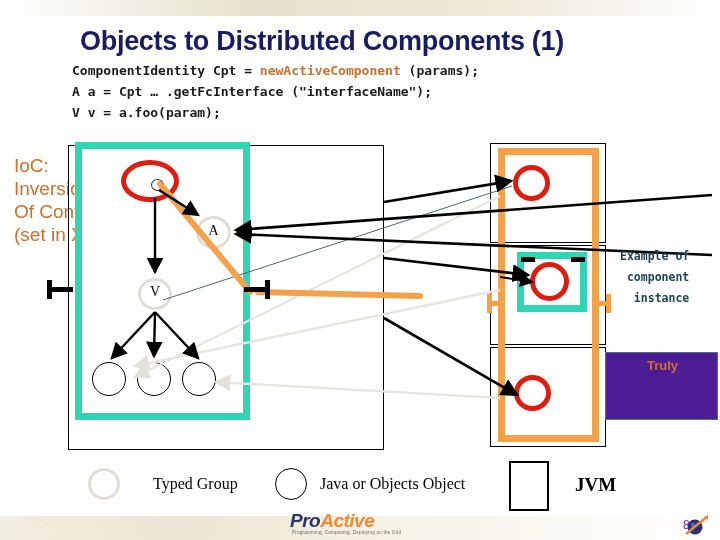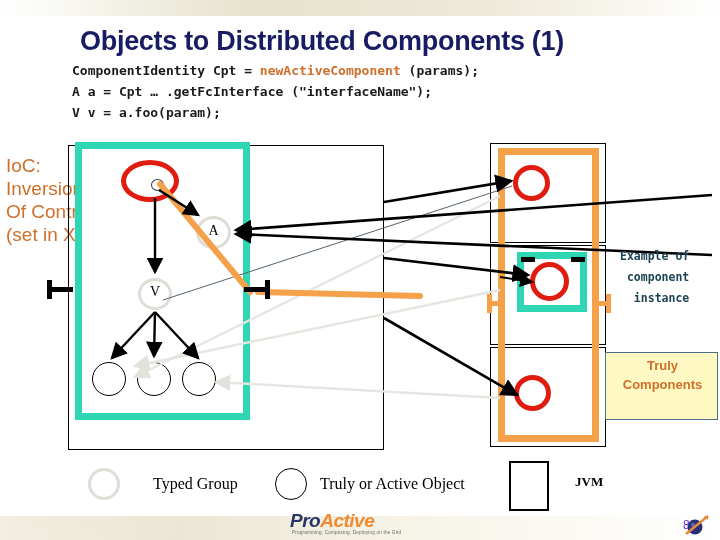--- a/index.html
+++ b/index.html
@@ -53,21 +53,21 @@
     font-weight: bold;
     line-height: 21px;
     color: #1a1a1a;
     white-space: pre;
   }
   .code-accent { color: #cf6f2a; }
 
   
   .ioc-label {
     position: absolute;
-    left: 6px; top: 154px;
+    left: 14px; top: 154px;
     font-size: 19px;
     color: #cf6f2a;
     line-height: 23px;
     white-space: nowrap;
   }
 
   
   .jvm-box {
     position: absolute;
     border: 1.5px solid #000000;
@@ -133,21 +133,21 @@
     color: #1d4455;
     white-space: pre;
     text-align: right;
   }
   .truly-box {
     position: absolute;
     left: 605px; top: 352px;
     width: 113px; height: 68px;
     border: 1.2px solid #4a6f86;
     box-sizing: border-box;
-    background: #fef9c3;
+    background: #4c1d95;
   }
   .truly-text {
     position: absolute;
     left: 0; top: 3px;
     width: 113px;
     text-align: center;
     font-size: 13px;
     font-weight: bold;
     color: #cf6f2a;
     line-height: 19px;
@@ -166,21 +166,21 @@
     left: 509px; top: 461px;
     width: 40px; height: 50px;
     border: 2.5px solid #000000;
     box-sizing: border-box;
     background: #ffffff;
   }
   .legend-jvm-label {
     position: absolute;
     left: 575px; top: 474px;
     font-family: "Liberation Serif", serif;
-    font-size: 13px;
+    font-size: 19px;
     font-weight: bold;
     color: #000000;
   }
 
   
   .footer-author {
     position: absolute;
     left: 38px; top: 518px;
     font-size: 11.5px;
     color: #efe9d6;
@@ -350,29 +350,28 @@
     <line x1="500" y1="277" x2="532" y2="282" stroke="#000000" stroke-width="2" marker-end="url(#arrBlack)" fill="none"></line>
   </svg>
 
   <div class="example-note">Example of
 component
 instance</div>
 
   <div class="truly-box">
     <div class="truly-text">
       <div>Truly</div>
-      <div>Components</div>
     </div>
   </div>
 
   <div class="circle-grey" style="left:88px; top:468px; width:32px; height:32px; border-width:3px;"></div>
   <div class="legend-label" style="left:133px; top:475px;margin-left:20px;">Typed Group</div>
 
   <div class="circle-black" style="left:275px; top:468px; width:32px; height:32px;"></div>
-  <div class="legend-label" style="left:320px; top:475px;">Truly or Active Object</div>
+  <div class="legend-label" style="left:320px; top:475px;">Java or Objects Object</div>
 
   <div class="legend-jvm-rect"></div>
   <div class="legend-jvm-label">JVM</div>
 
   <div class="footer-author">Denis Caromel</div>
 
   <div class="logo-wrap">
     <div class="logo-main"><span class="logo-pro">Pro</span><span class="logo-active">Active</span></div>
     <div class="logo-tag">Programming, Composing, Deploying on the Grid</div>
   </div>

